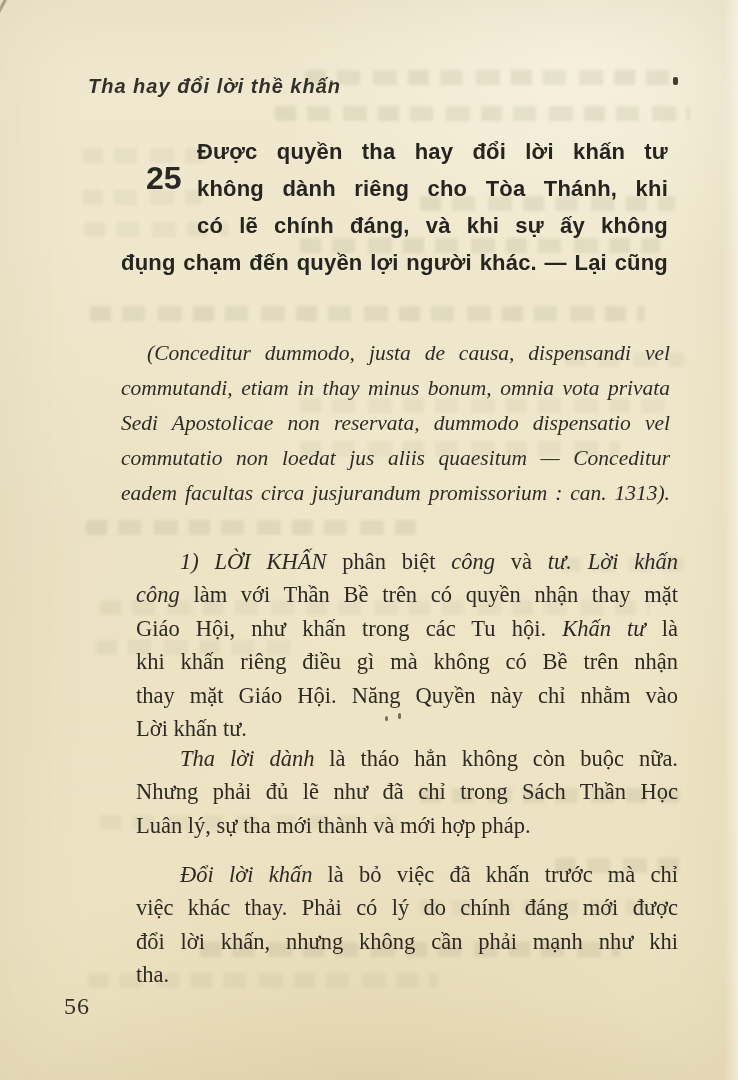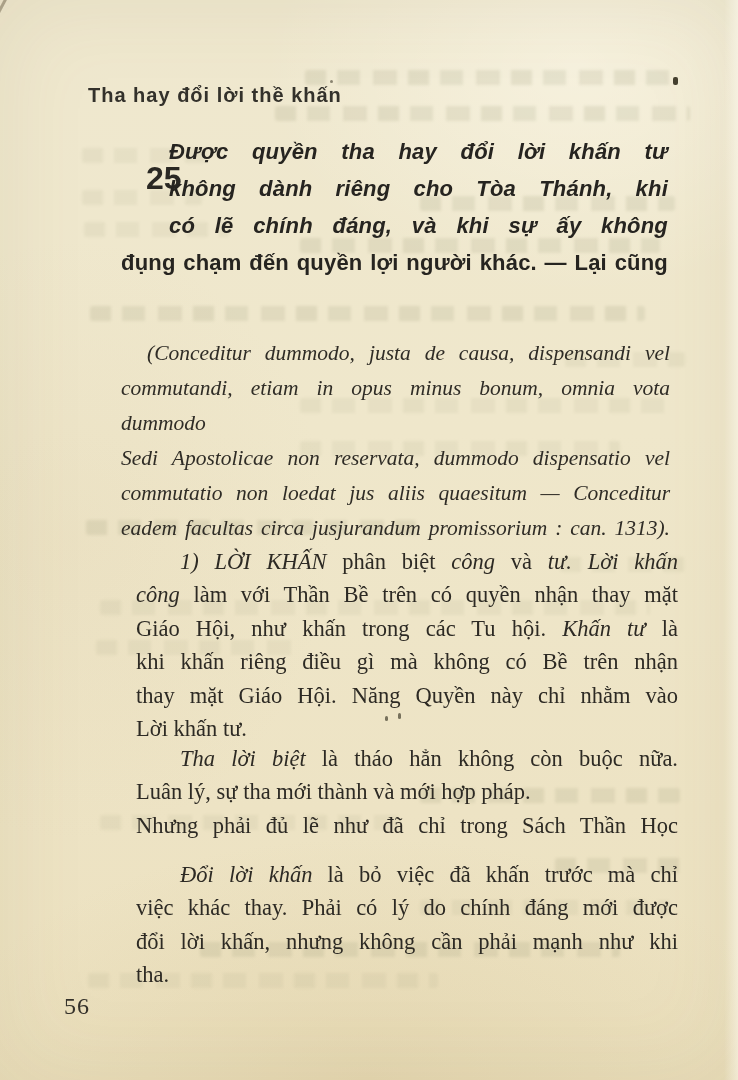--- a/index.html
+++ b/index.html
@@ -25,40 +25,40 @@
     filter: blur(1.4px);
     background: repeating-linear-gradient(90deg,
       rgba(148,148,114,0.60) 0 21px, rgba(148,148,114,0) 21px 32px,
       rgba(138,142,108,0.48) 32px 55px, rgba(138,142,108,0) 55px 68px,
       rgba(152,150,118,0.55) 68px 92px, rgba(152,150,118,0) 92px 103px);
     border-radius: 3px;
   }
   .bleed.soft { opacity: 0.18; }
   .speck { position: absolute; background: #45402f; border-radius: 2px; }
   .running-header {
-    position: absolute; left: 88px; top: 84px;
+    position: absolute; left: 88px; top: 75px;
     font-family: "Liberation Sans", sans-serif;
-    font-weight: 600;
+    font-style: italic; font-weight: 600;
     font-size: 20px; letter-spacing: 1px; color: #33312b;
   }
   .section-number {
     position: absolute; left: 146px; top: 160px;
     font-family: "Liberation Sans", sans-serif;
     font-weight: 700; font-size: 32px; color: #2a2823;
   }
   .block { position: absolute; }
   .ln { text-align: justify; text-align-last: justify; white-space: normal; margin-left: 36px; }
   .ln.end { text-align-last: left; }
   .section-block {
     left: 85px; top: 133px; width: 583px;
     font-family: "Liberation Sans", sans-serif;
     font-weight: 700; font-size: 22px; line-height: 37px;
     color: #262420; letter-spacing: 0.2px;
   }
-  .section-block .ind { margin-left: 84px; font-style: italic; }
+  .section-block .ind { margin-left: 112px; }
   .latin-block {
     left: 85px; top: 336px; width: 585px;
     font-style: italic; font-size: 21.5px; line-height: 35px;
     color: #2f2c26;
   }
   .latin-block .fi { padding-left: 26px; }
   .para { left: 100px; width: 578px; font-size: 22.5px; line-height: 33.4px; color: #2d2a24; }
   .para .fi { padding-left: 44px; }
   .p1 { top: 545px; }
   .p2 { top: 742px; }
@@ -119,39 +119,39 @@
 
   <div class="block section-block">
     <div class="ln ind">Được quyền tha hay đổi lời khấn tư</div>
     <div class="ln ind">không dành riêng cho Tòa Thánh, khi</div>
     <div class="ln ind">có lẽ chính đáng, và khi sự ấy không</div>
     <div class="ln">đụng chạm đến quyền lợi người khác. — Lại cũng</div>
   </div>
 
   <div class="block latin-block">
     <div class="ln fi">(Conceditur dummodo, justa de causa, dispensandi vel</div>
-    <div class="ln">commutandi, etiam in opus minus bonum, omnia vota dummodo</div>
+    <div class="ln">commutandi, etiam in thay minus bonum, omnia vota privata</div>
     <div class="ln">Sedi Apostolicae non reservata, dummodo dispensatio vel</div>
     <div class="ln">commutatio non loedat jus aliis quaesitum — Conceditur</div>
     <div class="ln">eadem facultas circa jusjurandum promissorium : can. 1313).</div>
   </div>
 
   <div class="block para p1">
     <div class="ln fi"><i>1) LỜI KHẤN </i><span>phân biệt </span><i>công</i><span> và </span><i>tư. Lời khấn</i></div>
     <div class="ln"><i>công </i><span>làm với Thần Bề trên có quyền nhận thay mặt</span></div>
     <div class="ln"><span>Giáo Hội, như khấn trong các Tu hội. </span><i>Khấn tư </i><span>là</span></div>
     <div class="ln"><span>khi khấn riêng điều gì mà không có Bề trên nhận</span></div>
     <div class="ln"><span>thay mặt Giáo Hội. Năng Quyền này chỉ nhằm vào</span></div>
     <div class="ln end"><span>Lời khấn tư.</span></div>
   </div>
 
   <div class="block para p2">
-    <div class="ln fi"><i>Tha lời biệt </i><span>là tháo hẳn không còn buộc nữa.</span></div>
+    <div class="ln fi"><i>Tha lời dành </i><span>là tháo hẳn không còn buộc nữa.</span></div>
+    <div class="ln"><span>Nhưng phải đủ lẽ như đã chỉ trong Sách Thần Học</span></div>
     <div class="ln end"><span>Luân lý, sự tha mới thành và mới hợp pháp.</span></div>
-    <div class="ln"><span>Nhưng phải đủ lẽ như đã chỉ trong Sách Thần Học</span></div>
   </div>
 
   <div class="block para p3">
     <div class="ln fi"><i>Đổi lời khấn </i><span>là bỏ việc đã khấn trước mà chỉ</span></div>
     <div class="ln"><span>việc khác thay. Phải có lý do chính đáng mới được</span></div>
     <div class="ln"><span>đổi lời khấn, nhưng không cần phải mạnh như khi</span></div>
     <div class="ln end"><span>tha.</span></div>
   </div>
 
   <div class="page-number">56</div>

